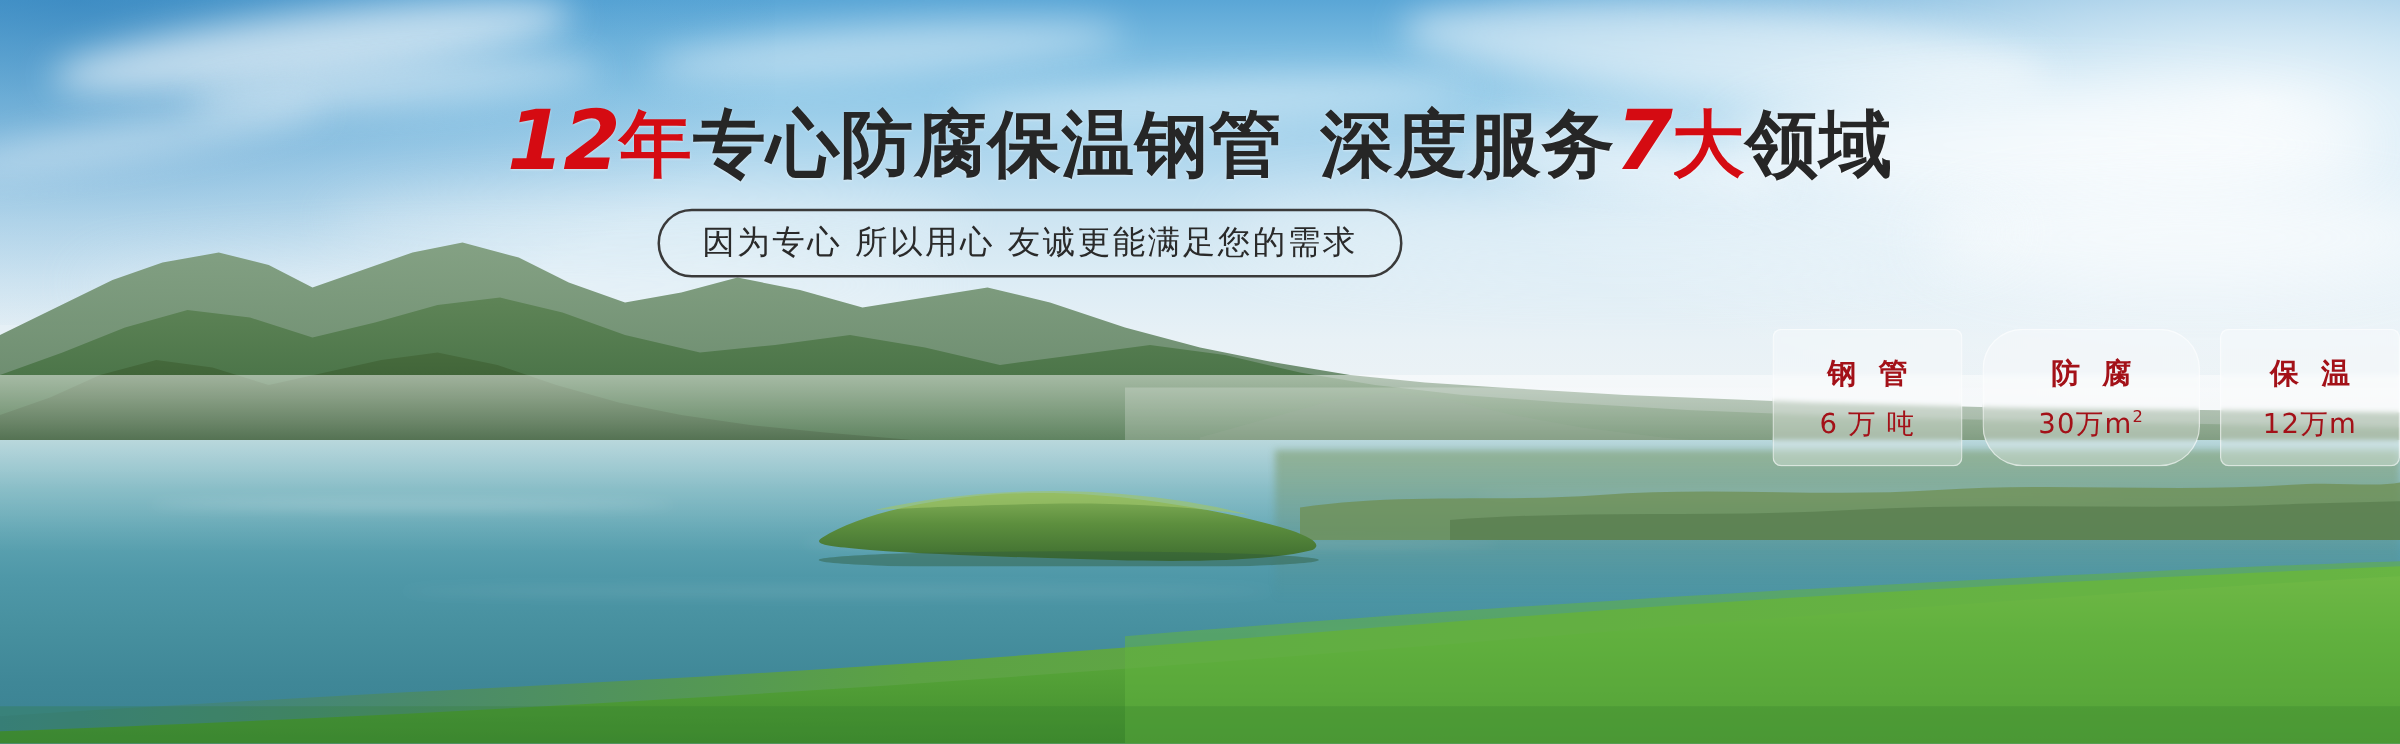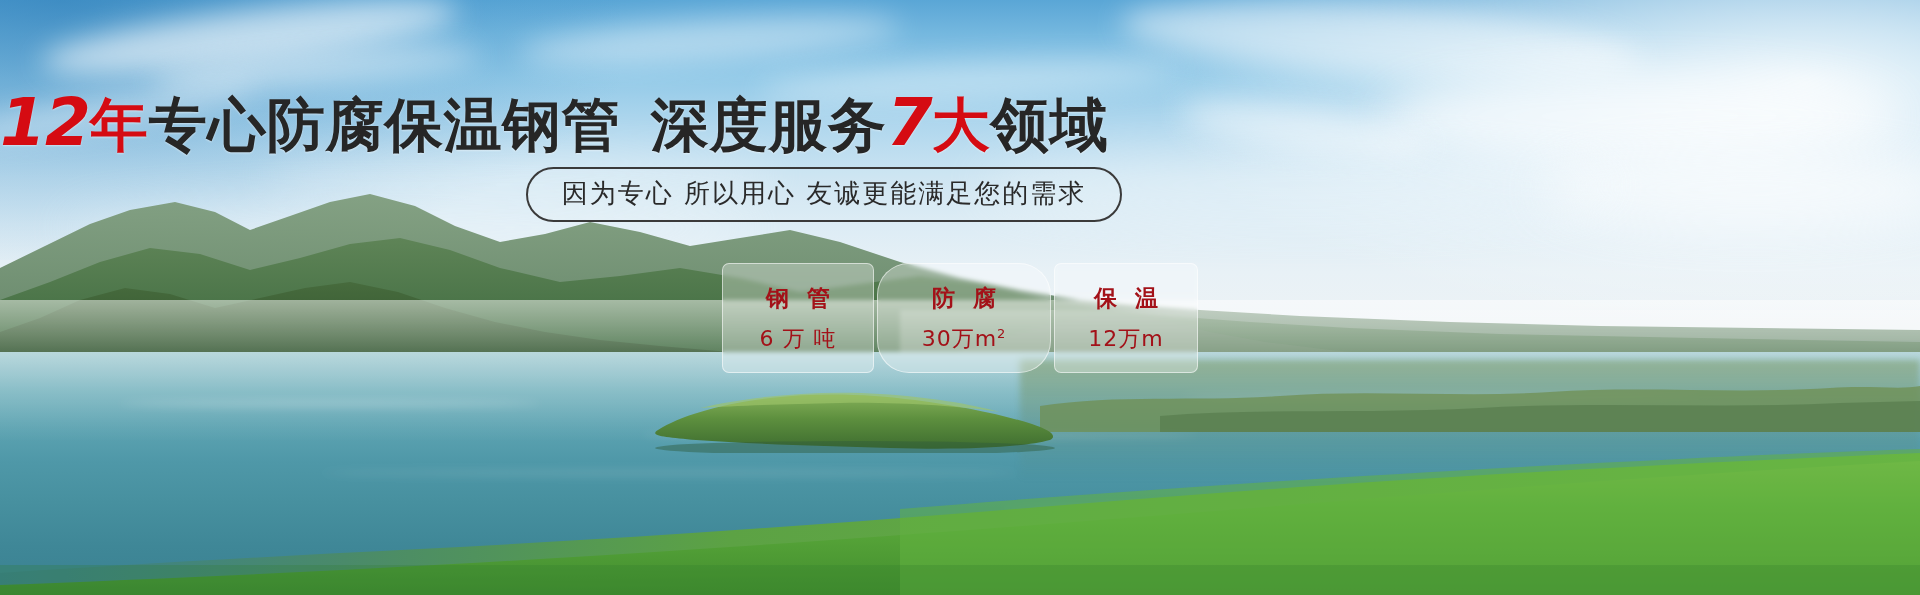--- a/index.html
+++ b/index.html
@@ -97,24 +97,25 @@
 
   
   .island { position:absolute; left:640px; top:378px; width:430px; height:75px; }
 
   
   .grass { position:absolute; left:0; bottom:0; width:1920px; height:150px; }
 
   
   .headline {
     position:absolute; left:0; top:82px; width:1920px;
+    text-align:center;
     font-family:"DejaVu Sans","Liberation Sans",sans-serif;
     font-weight:bold;
     font-size:58px;
-    line-height:82px;
+    line-height:62px;
     letter-spacing:1px;
     color:#262626;
     text-shadow:0 1px 2px rgba(255,255,255,0.45);
     white-space:nowrap;
   }
   .headline .red {
     color:#d50b12;
     font-family:"DejaVu Sans","Liberation Sans",sans-serif;
     font-weight:bold;
   }
@@ -137,21 +138,21 @@
     letter-spacing:2px;
     color:#2a2a2a;
     background:rgba(255,255,255,0.07);
     white-space:nowrap;
     font-family:"DejaVu Sans","Liberation Sans",sans-serif;
   }
 
   
   .cards {
     position:absolute; left:0; top:263px; width:1920px;
-    display:flex; justify-content:center; gap:3px;
+    display:flex; justify-content:flex-end; gap:16px;
   }
   .card {
     width:152px; height:110px;
     border-radius:7px;
     background:rgba(255,255,255,0.30);
     border:1px solid rgba(255,255,255,0.55);
     backdrop-filter:blur(2px);
     display:flex; flex-direction:column;
     align-items:center; justify-content:center;
     gap:10px;

